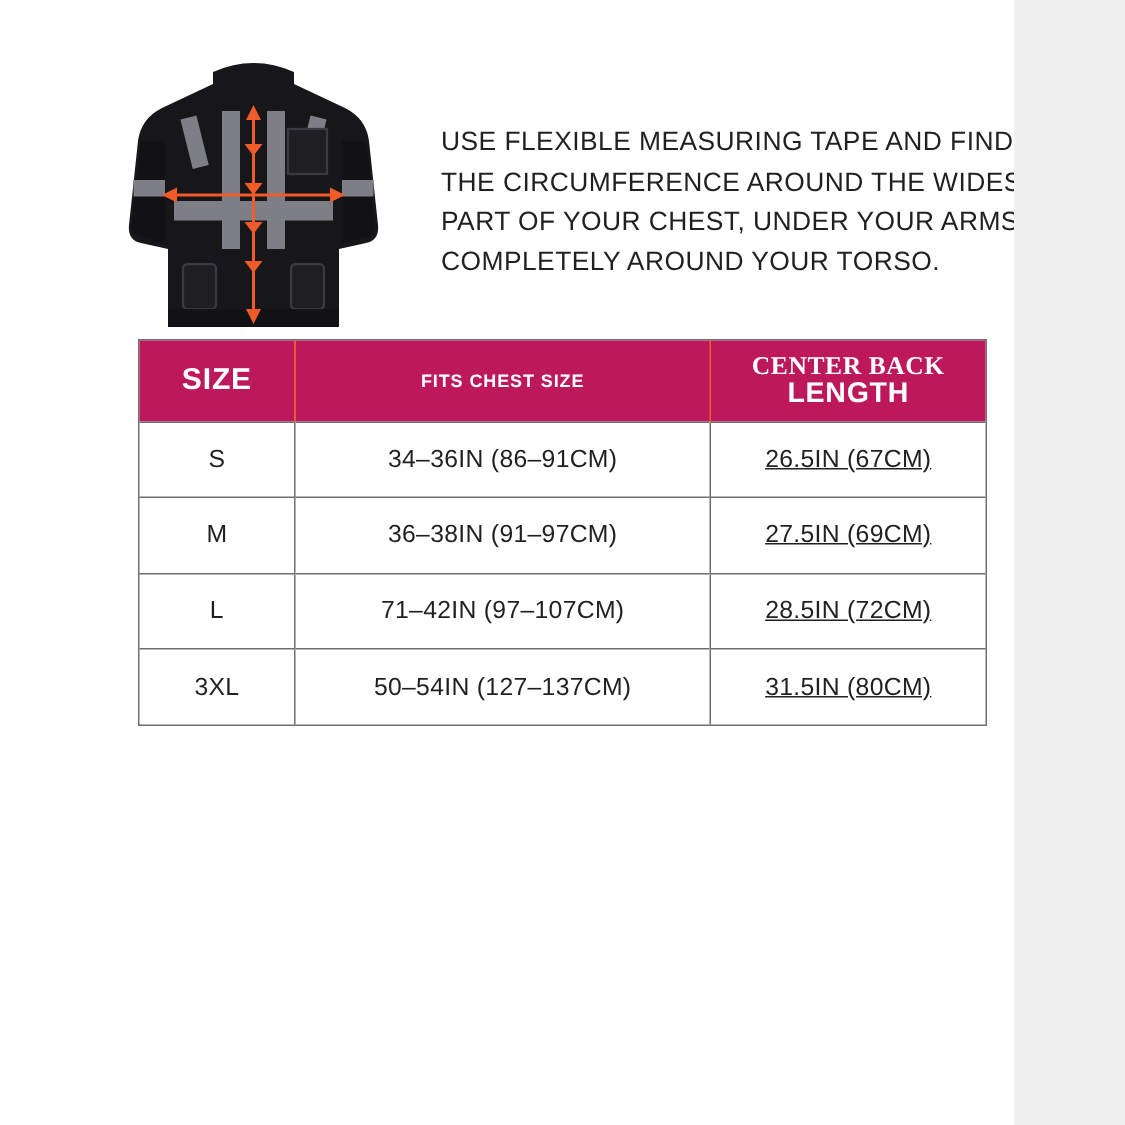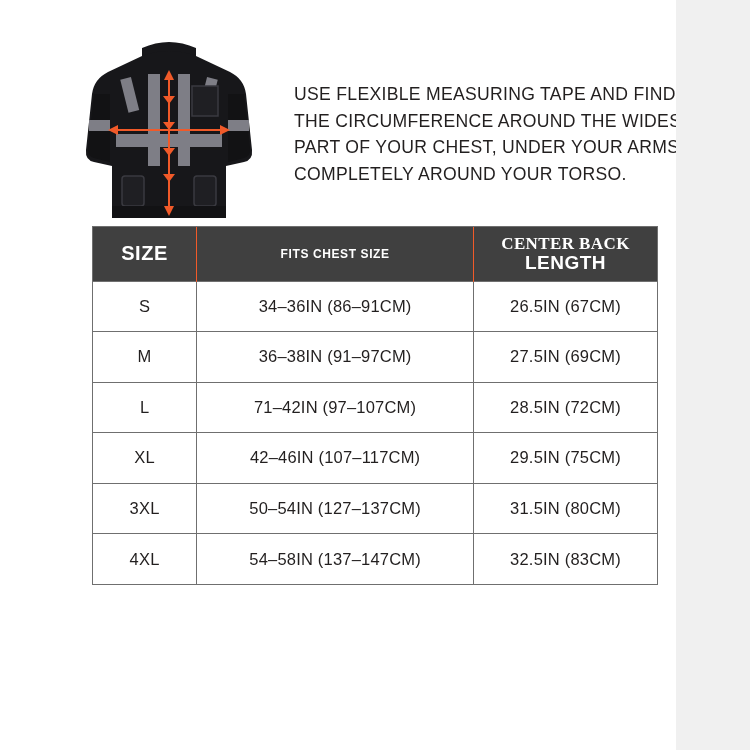--- a/index.html
+++ b/index.html
@@ -56,21 +56,21 @@
   
   .table {
     position: absolute;
     left: 70px; top: 212px;
     width: 566px;
     border: 1px solid #6f6f6f;
     border-collapse: collapse;
   }
   table { border-collapse: collapse; width: 100%; }
   thead th {
-    background: #404040;
+    background: #be185d;
     color: #ffffff;
     font-weight: 700;
     text-align: center;
     border-right: 1px solid #f15a29;
     padding: 0;
     height: 54px;
     vertical-align: middle;
   }
   thead th:last-child { border-right: none; }
   .th-size { font-size: 20px; letter-spacing: 0.6px; }
@@ -82,21 +82,21 @@
   tbody td {
     border-top: 1px solid #6f6f6f;
     border-right: 1px solid #6f6f6f;
     height: 50.5px;
     text-align: center;
     vertical-align: middle;
     font-size: 16.5px;
     color: #221f1f;
     letter-spacing: 0.2px;
   }
-  tbody td:last-child { border-right: none; }
+  tbody td:last-child { border-right: none; text-decoration: underline; }
   col.c-size { width: 104px; }
   col.c-chest { width: 278px; }
   col.c-cbl { width: 184px; }
 </style>
 </head>
 <body>
 
 <div id="page">
   <div class="sheet">
 
@@ -181,32 +181,22 @@
             <td>M</td>
             <td>36–38IN (91–97CM)</td>
             <td>27.5IN (69CM)</td>
           </tr>
           <tr>
             <td>L</td>
             <td>71–42IN (97–107CM)</td>
             <td>28.5IN (72CM)</td>
           </tr>
           <tr>
-            <td>XL</td>
-            <td>42–46IN (107–117CM)</td>
-            <td>29.5IN (75CM)</td>
-          </tr>
-          <tr>
             <td>3XL</td>
             <td>50–54IN (127–137CM)</td>
             <td>31.5IN (80CM)</td>
           </tr>
-          <tr>
-            <td>4XL</td>
-            <td>54–58IN (137–147CM)</td>
-            <td>32.5IN (83CM)</td>
-          </tr>
         </tbody>
       </table>
     </div>
 
   </div>
 </div>
 
 </body></html>

